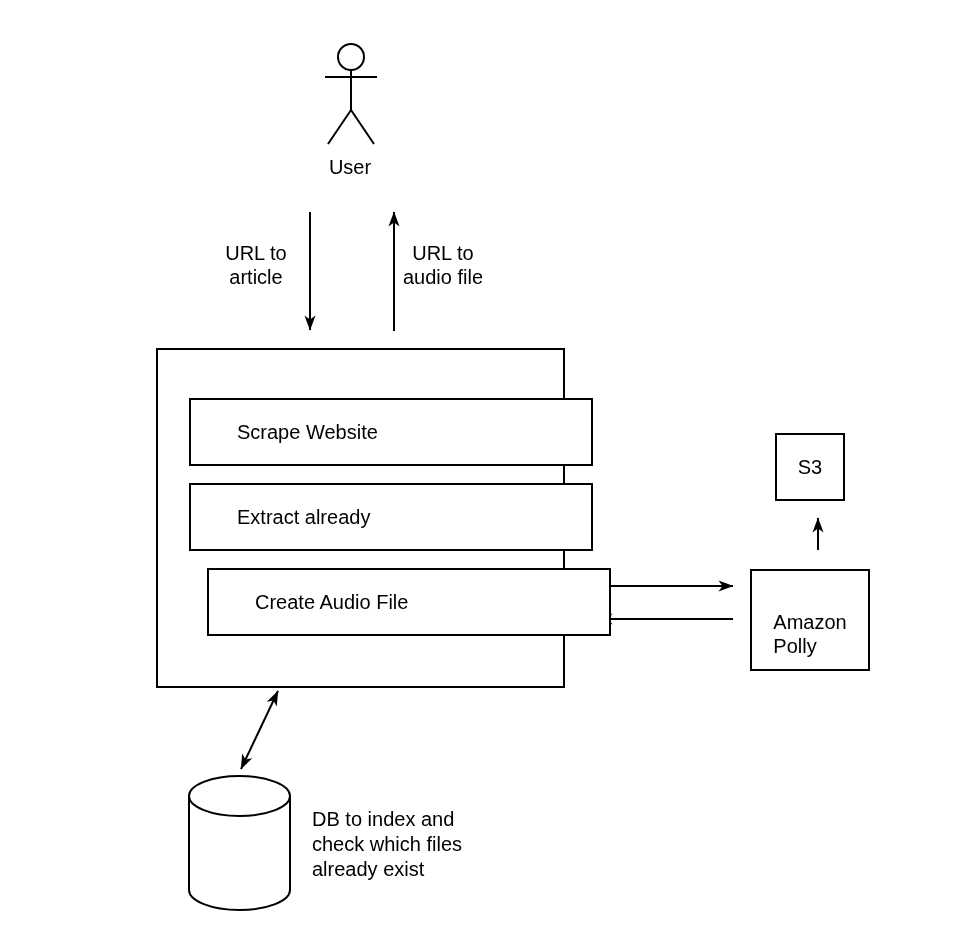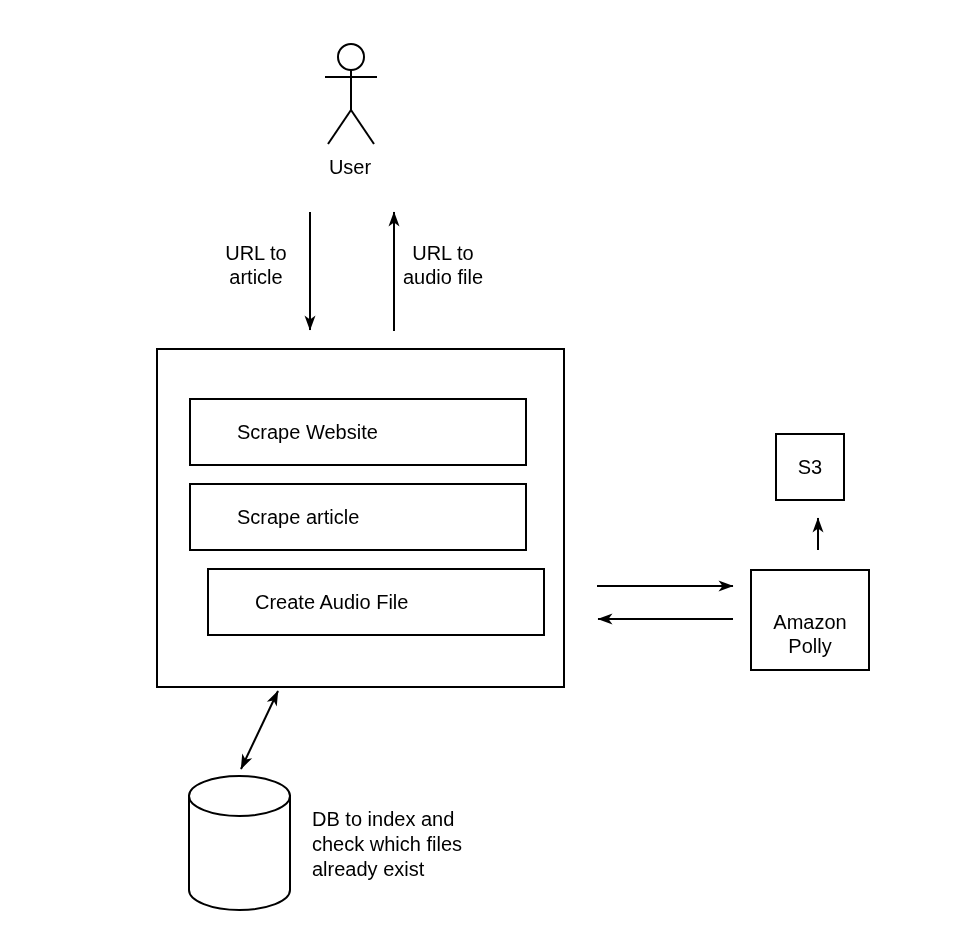--- a/index.html
+++ b/index.html
@@ -39,42 +39,41 @@
     box-sizing: border-box;
     border: 2px solid #000000;
     background: #ffffff;
     display: flex;
     align-items: center;
     font-size: 20px;
     line-height: 24px;
   }
   .node.center {
     justify-content: center;
-    text-align: center;
   }
   .label {
     position: absolute;
     font-size: 20px;
     line-height: 24px;
     white-space: pre-line;
   }
   .label.center {
     text-align: center;
   }
   #main-box {
     left: 156px; top: 348px;
     width: 409px; height: 340px;
     display: block;
   }
   #main-title {
     left: 192px; top: 355px; margin-top: 43px;
   }
   .step-box {
     left: 189px;
-    width: 338px; height: 68px;
+    width: 404px; height: 68px;
     padding-left: 46px;
   }
   #step-box-0 { top: 398px; }
   #step-box-1 { top: 483px; }
   #step-box-2 { top: 568px; margin-left: 18px; }
   #s3-box {
     left: 775px; top: 433px;
     width: 70px; height: 68px;
   }
   #polly-box {
@@ -144,21 +143,21 @@
   <div id="flow-label-audio" class="label center">URL to
 audio file</div>
 
   <div id="main-box" class="node"></div>
   <div id="main-title" class="label">Main</div>
 
   <div id="step-box-0" class="node step-box">
     <span>Scrape Website</span>
   </div>
   <div id="step-box-1" class="node step-box">
-    <span>Scrape article</span>
+    <span>Extract already</span>
   </div>
   <div id="step-box-2" class="node step-box">
     <span>Create Audio File</span>
   </div>
 
   <div id="s3-box" class="node center">
     <span>S3</span>
   </div>
   <div id="polly-box" class="node center">
     <span class="label-pre" style="white-space: pre-line; margin-top: 27px;">Amazon

